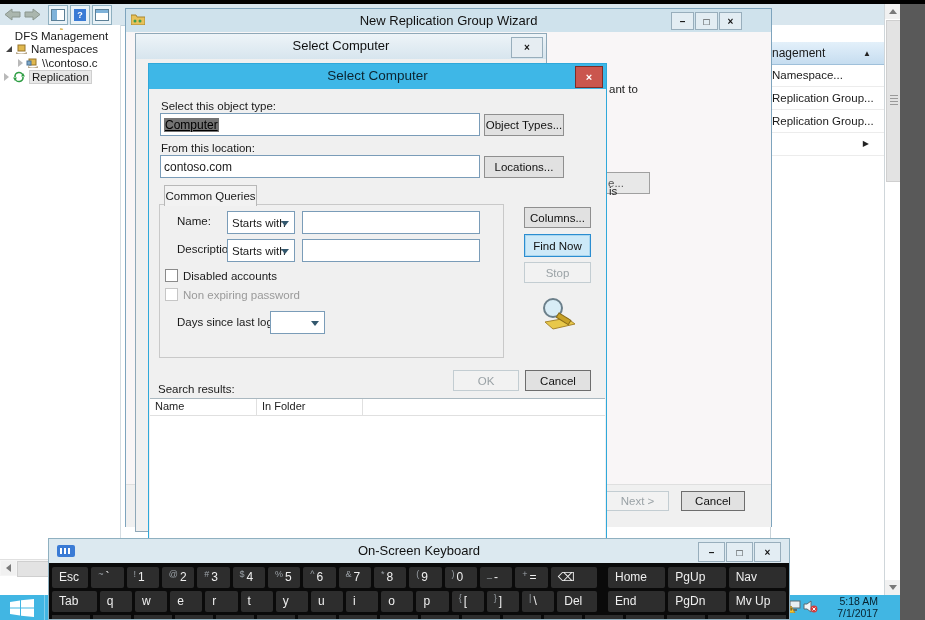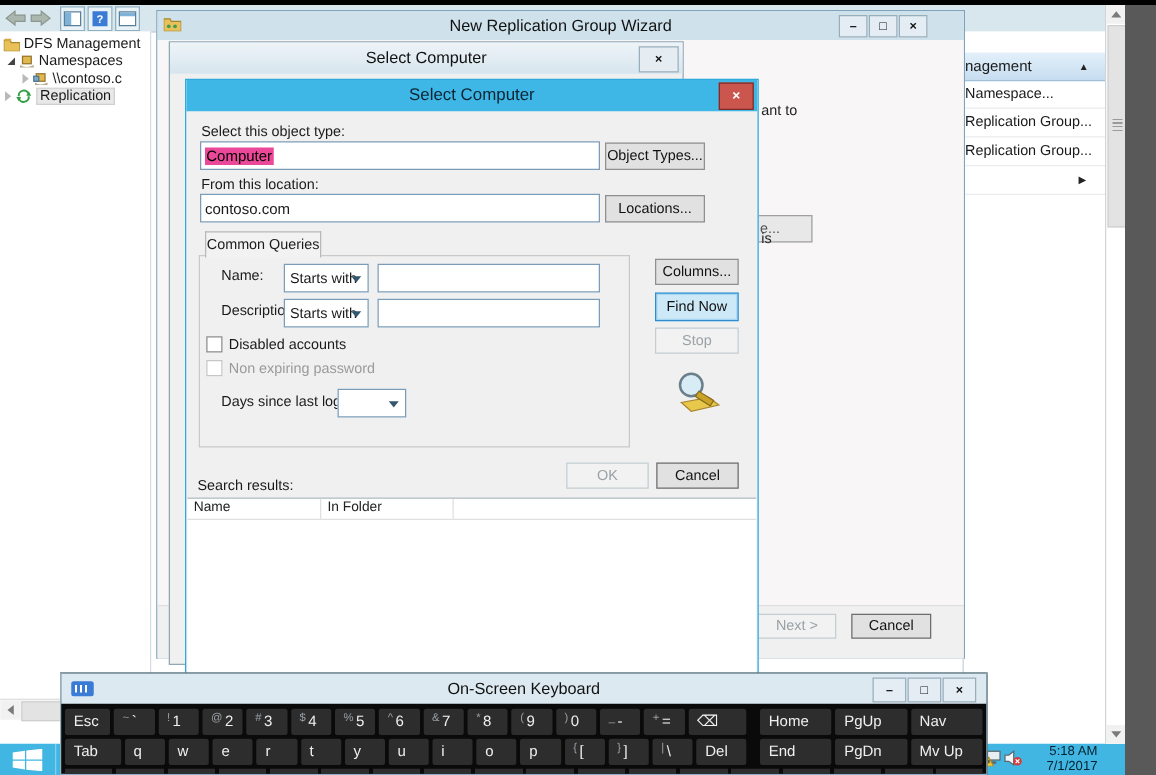--- a/index.html
+++ b/index.html
@@ -81,21 +81,21 @@
   
   .sel2{left:148px;top:63px;width:457px;height:477px;background:#f0f0f0;border:1px solid #2fa8da;z-index:30;overflow:hidden;box-sizing:content-box;}
   .sel2-title{position:absolute;left:0;top:0;width:100%;height:25px;background:#3eb7e7;}
   .sel2-title .t{position:absolute;left:0;top:4px;width:100%;text-align:center;font-size:13.5px;color:#0c2430;}
   .sel2-close{position:absolute;right:3px;top:2px;width:26px;height:20px;background:#ca564e;border:1px solid #7e2d28;
      color:#fff;font-size:11px;font-weight:bold;display:flex;align-items:center;justify-content:center;}
   .dlg-label{position:absolute;font-size:11.5px;color:#1a1a1a;white-space:nowrap;}
   .dlg-label.disabled{color:#9a9a9a;}
   .field{position:absolute;background:#fff;border:1px solid #7a9cb8;font-size:12px;display:flex;align-items:center;
      padding-left:3px;box-sizing:border-box;}
-  .sel-text{background:#ec4899;color:#000;padding:0 1px;}
+  .sel-text{background:#737373;color:#000;padding:0 1px;text-decoration:underline;}
   .dlg-btn{position:absolute;}
   .findnow{background:#cde9f8;border:1px solid #2b8dd0;box-shadow:inset 0 0 0 1px #a8d6f0;}
   .tab{position:absolute;left:15px;top:121px;width:91px;height:20px;background:#f2f2f2;border:1px solid #b8b8b8;border-bottom:none;
      font-size:11.5px;display:flex;align-items:center;justify-content:center;z-index:2;}
   .groupbox{position:absolute;left:10px;top:140px;width:343px;height:152px;border:1px solid #c9c9c9;}
   .combo{position:absolute;background:#fff;border:1px solid #7a9cb8;font-size:11.5px;box-sizing:border-box;
      display:flex;align-items:center;padding-left:4px;}
   .combo .cchev{position:absolute;right:5px;top:9px;width:0;height:0;
      border-left:4px solid transparent;border-right:4px solid transparent;border-top:5px solid #33586e;}
   .checkbox{position:absolute;width:13px;height:13px;background:#fff;border:1px solid #8a8a8a;box-sizing:border-box;}
@@ -153,21 +153,21 @@
         <span class="help-box">?</span>
       </div>
       <div class="abs tb-btn" style="left:92px;">
         <span class="win-glyph" style="position:relative;">
             <span class="half" style="width:12px;height:3px;"></span>
           </span>
       </div>
     </div>
 
     <div class="abs tree-panel">
-      <div class="abs tree-row" style="top:3px;">
+      <div class="abs tree-row" style="top:3px;flex-direction:column;">
         <svg style="margin-left:3px;" width="13" height="11" viewBox="0 0 13 11">
             <path d="M0 2 L5 2 L6 4 L13 4 L13 11 L0 11 Z" fill="#e8c15a" stroke="#a8862e"></path>
             <rect x="1" y="1" width="5" height="2" fill="#d4a93f"></rect>
           </svg>
         <span class="tree-label">DFS Management</span>
       </div>
       <div class="abs tree-row" style="top:17px;">
         <span class="exp exp-expanded" style="margin-left:6px;"></span>
         <svg style="margin-left:3px;" width="13" height="11" viewBox="0 0 13 11">
             <rect x="3" y="1" width="7" height="6" fill="#e0b84e" stroke="#96742a"></rect>

